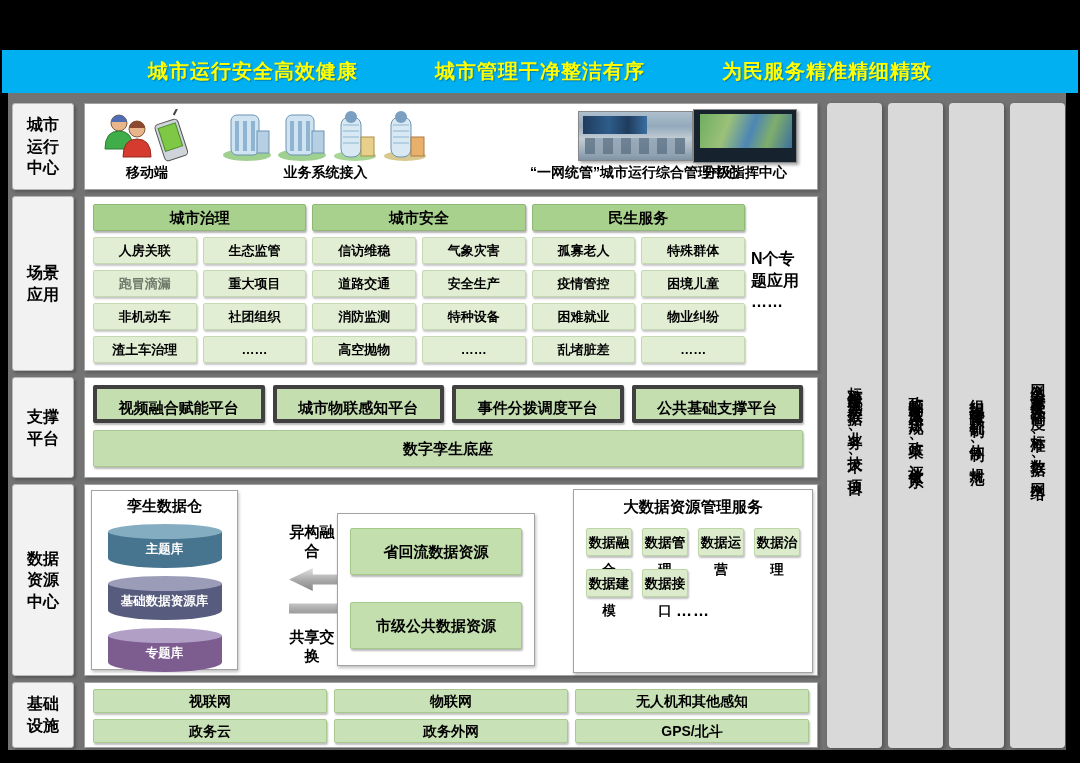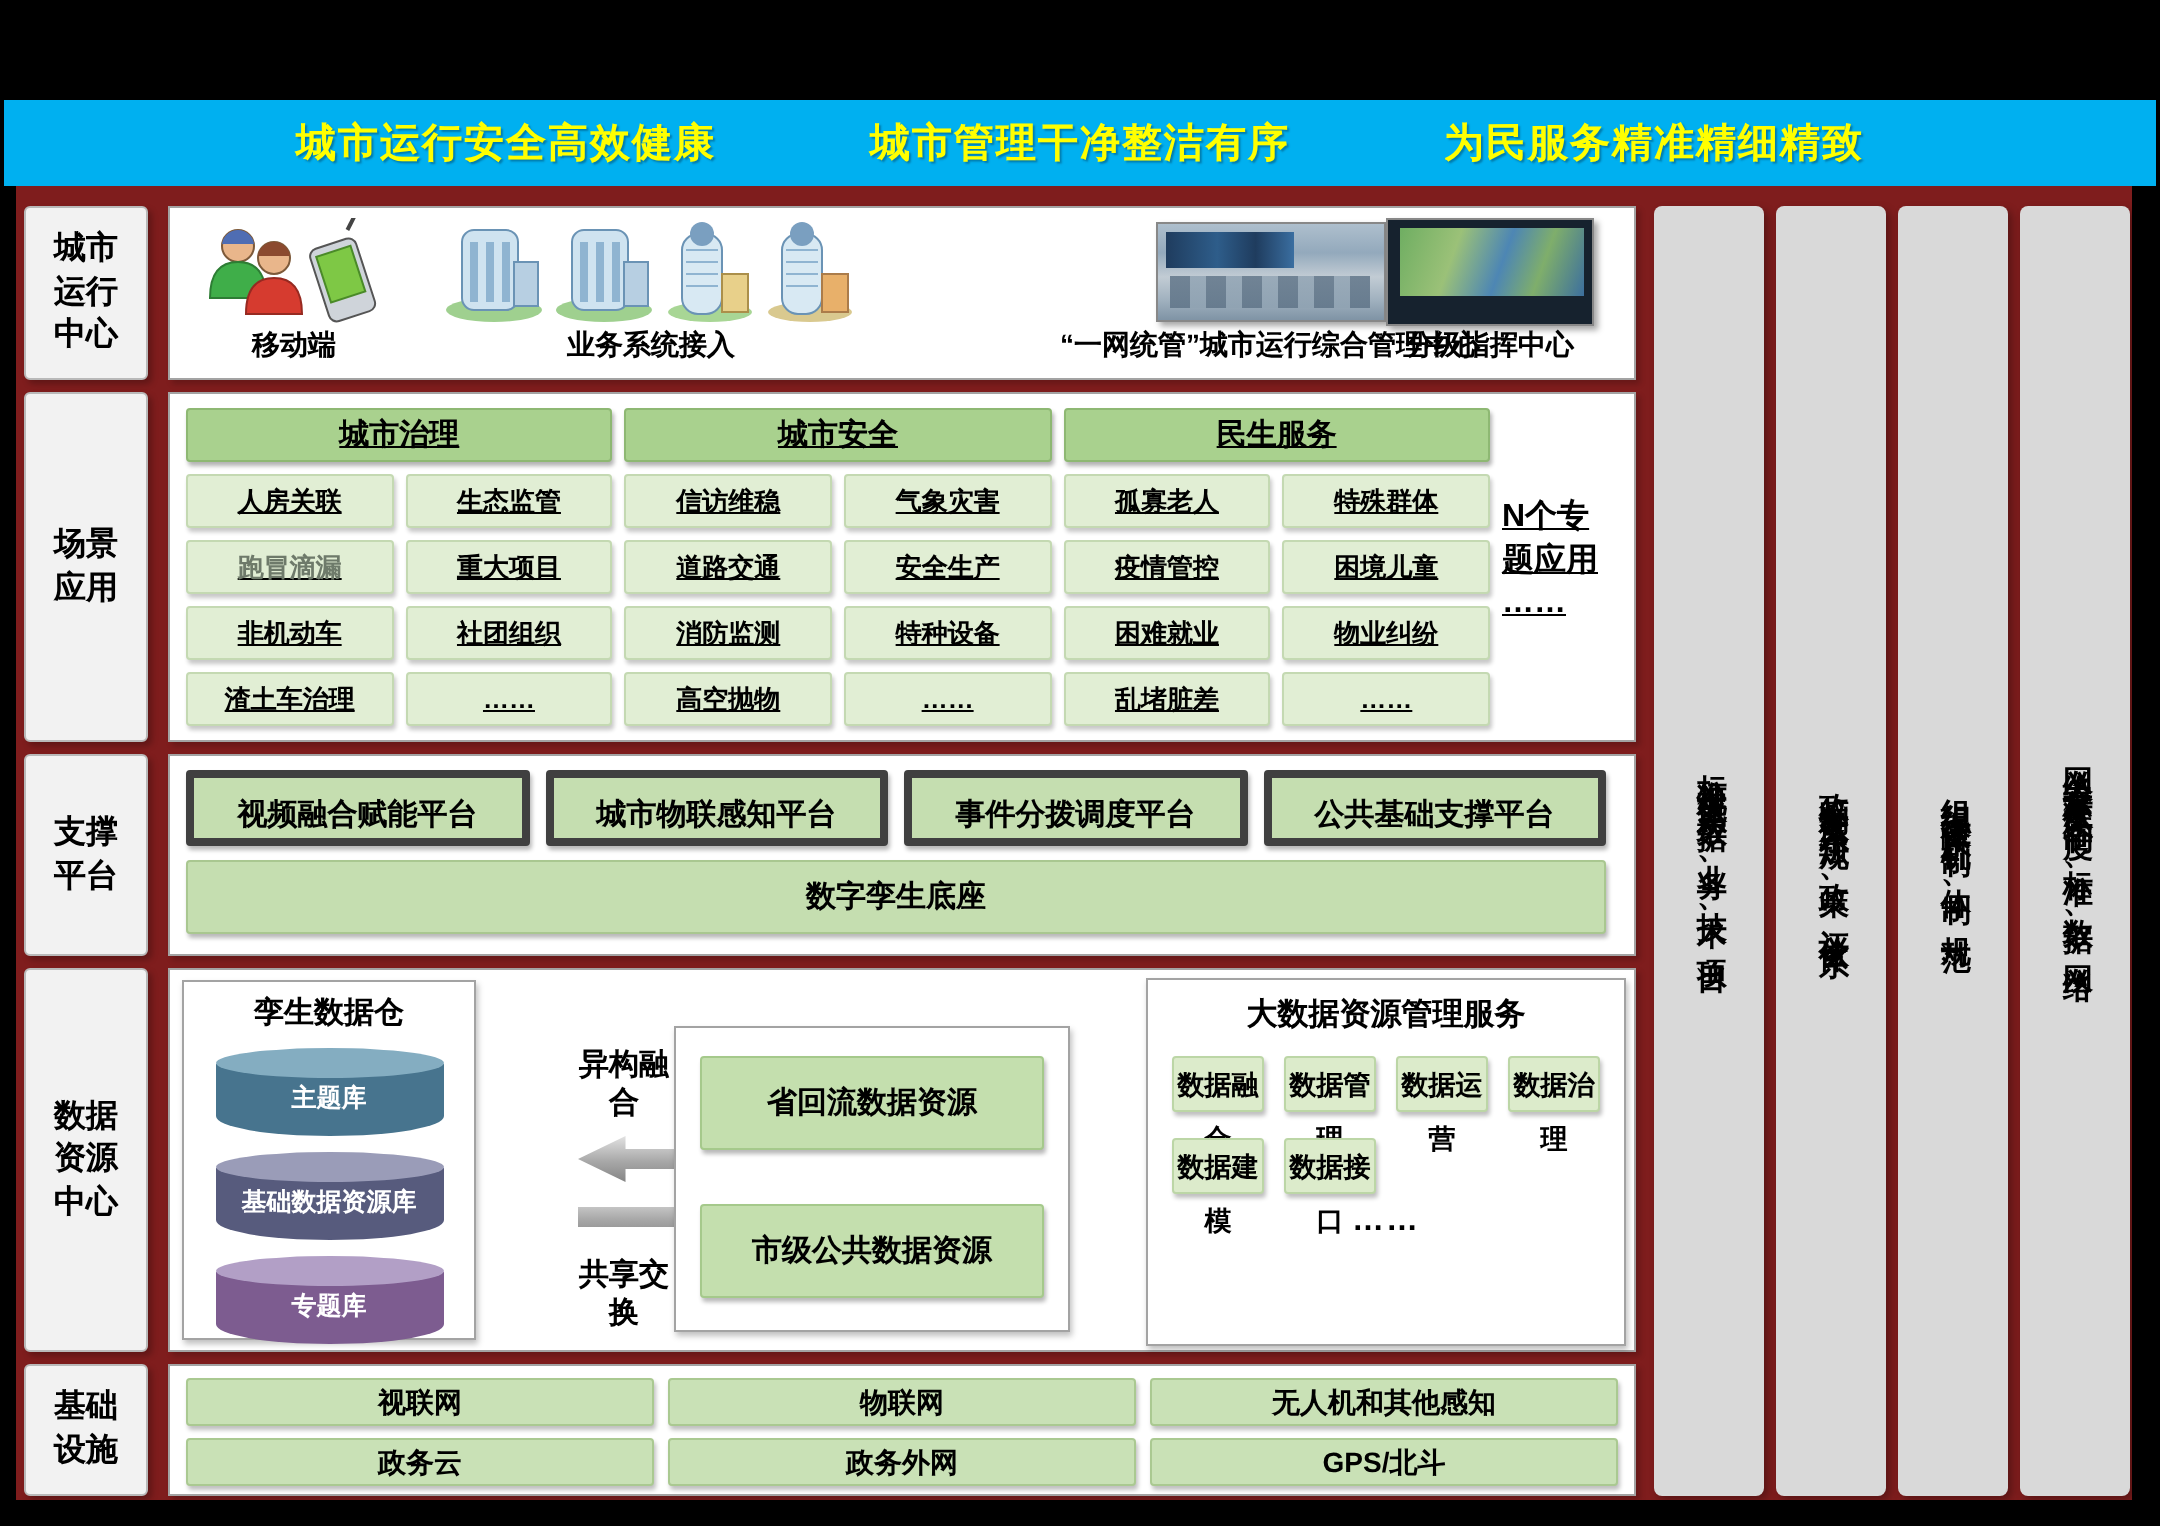--- a/index.html
+++ b/index.html
@@ -7,21 +7,21 @@
   body { font-family:"Liberation Sans","DejaVu Sans",sans-serif; }
   .stage { position:relative; width:1080px; height:763px; background:#000; overflow:hidden; }
 
   
   .topbar { position:absolute; left:2px; top:50px; width:1076px; height:43px;
     background:#00B0F0; display:flex; align-items:center; justify-content:center; gap:77px; }
   .slogan { color:#FFFF00; font-size:20px; font-weight:bold; letter-spacing:1px;
     text-shadow:1px 1px 1px rgba(0,60,90,.45); white-space:nowrap; }
 
   
-  .content { position:absolute; left:8px; top:93px; width:1058px; height:657px; background:#7f1d1d; }
+  .content { position:absolute; left:8px; top:93px; width:1058px; height:657px; background:#737373; }
 
   
   .railbox { position:absolute; left:4px; width:62px; background:#F2F2F2;
     border:1px solid #b9b9b9; border-radius:3px; box-shadow:2px 2px 3px rgba(0,0,0,.25);
     display:flex; align-items:center; justify-content:center; }
   .railbox span { display:block; width:34px; font-size:16px; font-weight:bold; color:#000;
     line-height:1.35; text-align:center; }
   .rb1 { top:10px;  height:87px; }
   .rb2 { top:103px; height:175px; }
   .rb3 { top:284px; height:101px; }
@@ -52,21 +52,21 @@
     background:linear-gradient(90deg,#1f3c5e,#2e5d8a 40%,#1f3c5e 70%,#3a6ea0); }
   .photo-control .desks { position:absolute; left:6px; bottom:6px; width:100px; height:16px;
     background:repeating-linear-gradient(90deg,#5c7185 0 10px,#8fa2b2 10px 18px); opacity:.8; }
   .photo-command { width:104px; height:54px; background:#16222e; }
   .photo-command .mapscreen { position:absolute; left:6px; top:4px; width:92px; height:34px;
     background:linear-gradient(110deg,#6fae62 0%,#9bc178 30%,#4d86b4 55%,#7fae6b 75%,#3c6f9e 100%); }
   .photo-command .consoles { position:absolute; left:2px; bottom:3px; width:100px; height:9px;
     background:repeating-linear-gradient(90deg,#2c3f52 0 9px,#49priv 9px 10px,#49657e 10px 16px); }
 
   
-  .p2 { display:flex; padding:7px 8px;text-decoration:underline; }
+  .p2 { display:flex; padding:7px 8px; }
   .scene-grid { flex:1; display:grid; grid-template-columns:repeat(6,1fr);
     grid-auto-rows:27px; gap:6px 6px; margin-right:6px; }
   .scene-head { grid-column:span 2; background:#A9D18E; border:1px solid #8eb873;
     box-shadow:1px 2px 2px rgba(0,0,0,.3); border-radius:2px;
     font-size:15px; font-weight:bold; text-align:center; line-height:26px; color:#000; }
   .scene-cell { background:#E1EED4; border:1px solid #c4d9b2;
     box-shadow:1px 2px 2px rgba(0,0,0,.22); border-radius:2px;
     font-size:13px; font-weight:600; text-align:center; line-height:25px; color:#000; white-space:nowrap; }
   .scene-cell.muted { color:#6e7a6a; }
   .scene-note { width:58px; padding-top:44px; text-align:left; }

